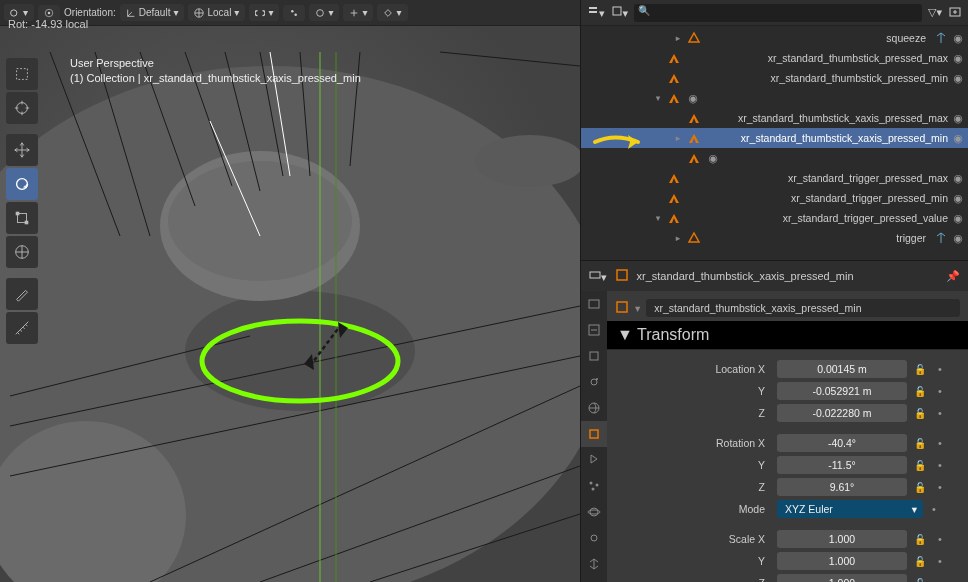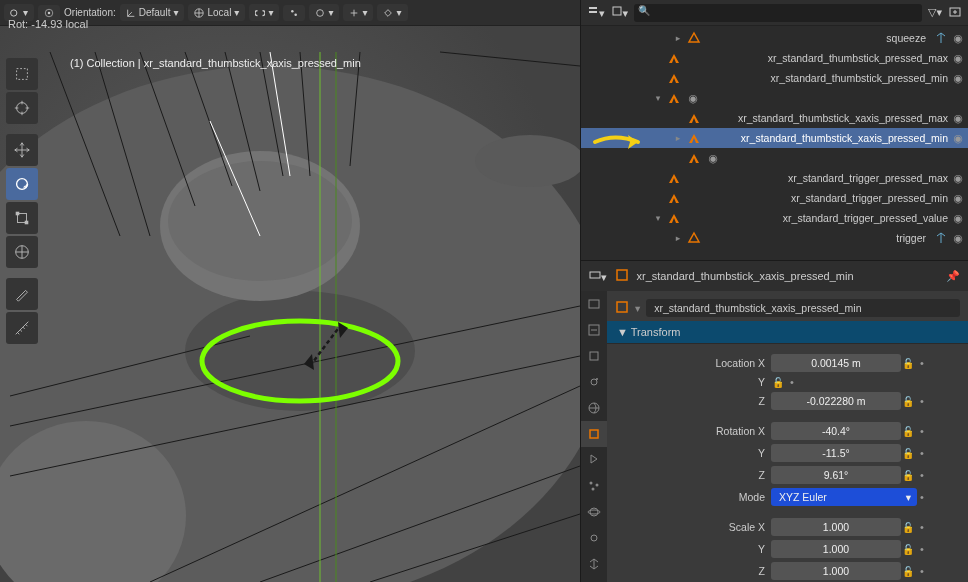--- a/index.html
+++ b/index.html
@@ -35,25 +35,25 @@
 
 .props { position:absolute; left:580px; top:260px; width:388px; bottom:0; background:#353535; border-left:1px solid #1a1a1a; border-top:1px solid #1a1a1a; }
 .props-header { height:30px; background:#2e2e2e; display:flex; align-items:center; gap:8px; padding:0 8px; font-size:11px; }
 .props-tabs { position:absolute; left:0; top:30px; width:26px; bottom:0; background:#2b2b2b; display:flex; flex-direction:column; gap:0; }
 .ptab { width:26px; height:26px; display:flex; align-items:center; justify-content:center; color:#888; }
 .ptab.active { background:#424242; color:#ea7600; }
 .ptab svg { width:14px; height:14px; }
 .props-body { position:absolute; left:26px; top:30px; right:0; bottom:0; background:#3a3a3a; overflow:hidden; }
 .crumb { padding:8px 8px 4px; display:flex; align-items:center; gap:6px; font-size:10.5px; }
 .crumb-box { background:#2b2b2b; border-radius:3px; padding:3px 8px; flex:1; font-size:10.5px; }
-.panel-hdr { background:#0c4a6e; padding:5px 10px; font-size:11px; border-bottom:1px solid #2a2a2a; }
-.field-row { display:flex; align-items:center; padding:2px 6px; gap:0; }
+.panel-hdr { background:#000000; padding:5px 10px; font-size:16px; border-bottom:1px solid #2a2a2a; }
+.field-row { display:flex; align-items:center; padding:2px 6px; gap:6px; }
 .field-label { width:158px; text-align:right; padding-right:6px; font-size:10.5px; color:#ccc; }
 .field-val { background:#545454; border-radius:3px; padding:3px 0; width:130px; text-align:center; font-size:10.5px; color:#eee; }
-.field-val.dark { background:#1d4ed8; }
+.field-val.dark { background:#0c4a6e; }
 .lock { width:16px; text-align:center; color:#999; font-size:10px; }
 .dot { width:10px; text-align:center; color:#999; }
 .section-gap { height:8px; }
 .pin-icon { margin-left:auto; }
 </style>
 </head>
 <body>
 
 <div class="viewport">
   <div class="vp-header">
@@ -131,20 +131,21 @@
 
       <ellipse cx="300" cy="335" rx="98" ry="40" fill="none" stroke="#7cff00" stroke-width="5"></ellipse>
 
       <line x1="310" y1="340" x2="340" y2="300" stroke="#1a1a1a" stroke-width="2.5" stroke-dasharray="4 3"></line>
       <polygon points="338,296 348,302 340,312" fill="#1a1a1a"></polygon>
       <polygon points="314,344 304,338 312,328" fill="#1a1a1a"></polygon>
     </svg>
   </div>
   <div class="rot-text">Rot: -14.93 local</div>
   <div class="info-text">
+    <div>User Perspective</div>
     <div>(1) Collection | xr_standard_thumbstick_xaxis_pressed_min</div>
   </div>
   <div class="toolbar-left">
     <div class="tool">
         <svg viewBox="0 0 20 20">
           <rect x="4" y="4" width="12" height="12" fill="none" stroke="currentColor" stroke-dasharray="2 2"></rect>
         </svg>
       </div>
     <div class="tool">
         <svg viewBox="0 0 20 20">
@@ -428,20 +429,21 @@
 
     <div class="section-gap"></div>
     <div class="field-row">
         <div class="field-label">Location X</div>
         <div class="field-val">0.00145 m</div>
         <span class="lock">🔓</span>
         <span class="dot">•</span>
       </div>
     <div class="field-row">
         <div class="field-label">Y</div>
+        <div class="field-val">-0.052921 m</div>
         <span class="lock">🔓</span>
         <span class="dot">•</span>
       </div>
     <div class="field-row">
         <div class="field-label">Z</div>
         <div class="field-val">-0.022280 m</div>
         <span class="lock">🔓</span>
         <span class="dot">•</span>
       </div>
 

